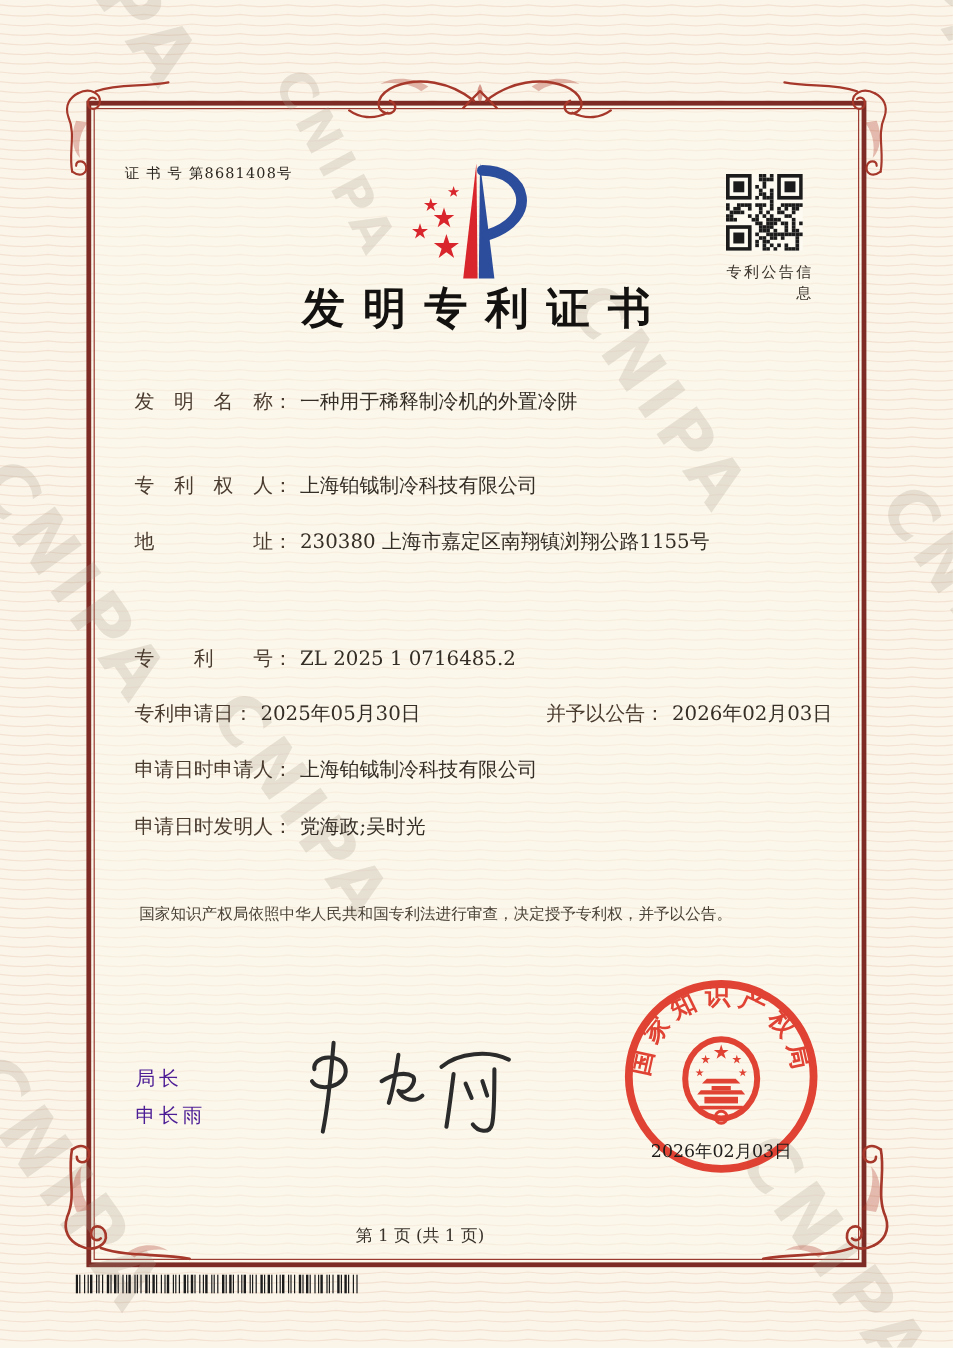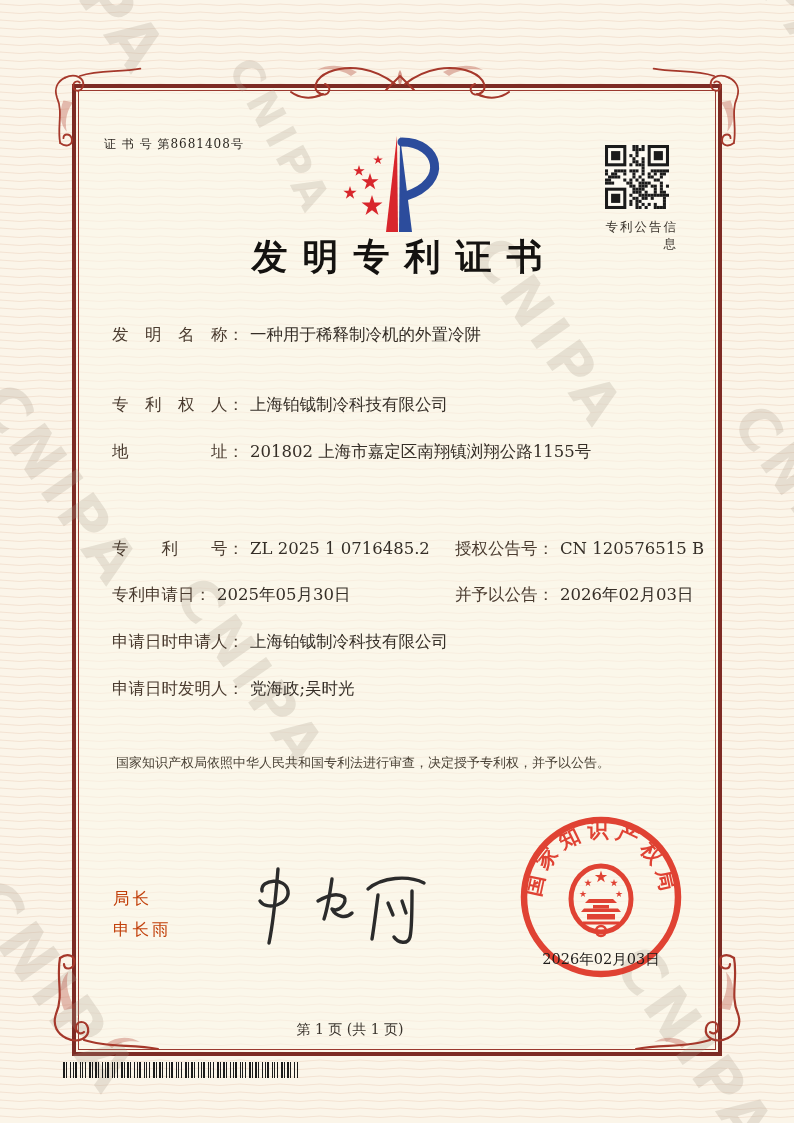--- a/index.html
+++ b/index.html
@@ -42,21 +42,21 @@
          font-weight:bold;color:#141210;letter-spacing:15px;text-indent:15px;}
   .f-row{font-size:16.5px;color:#3b332c;white-space:nowrap;left:112px;}
   .f-label{color:#4a3b2f;}
   .f-value{padding-left:6px;color:#352e27;}
   .col-r{left:455px;}
   #stmt{left:92px;top:750px;width:620px;font-size:13px;color:#4a4236;
         line-height:1.95;z-index:4;}
   #stmt p{margin:0;white-space:nowrap;}
   #stmt .l1{text-indent:24px;}
   #director{left:113px;top:883px;font-family:"DejaVu Sans", sans-serif;
-            font-size:16.5px;color:#c2410c;letter-spacing:3px;line-height:1.9;}
+            font-size:16.5px;color:#4c1d95;letter-spacing:3px;line-height:1.9;}
   #sig{left:240px;top:855px;}
   #seal{left:515px;top:811px;}
   #footer{left:0;top:1021px;width:700px;text-align:center;font-size:14px;color:#3a332c;}
   #barcode{left:63px;top:1062px;}
 </style>
 </head>
 <body>
 
 <div id="page">
 
@@ -294,27 +294,24 @@
 
   <div class="abs" id="title">发明专利证书</div>
 
   <div class="abs f-row" style="top:394px">
     <span class="f-label">专　利　权　人：</span><span class="f-value">上海铂钺制冷科技有限公司</span>
   </div>
   <div class="abs f-row" style="top:324px">
     <span class="f-label">发　明　名　称：</span><span class="f-value">一种用于稀释制冷机的外置冷阱</span>
   </div>
   <div class="abs f-row" style="top:441px">
-    <span class="f-label">地　　　　　址：</span><span class="f-value">201802 上海市嘉定区南翔镇浏翔公路1155号</span>
+    <span class="f-label">地　　　　　址：</span><span class="f-value">230380 上海市嘉定区南翔镇浏翔公路1155号</span>
   </div>
   <div class="abs f-row" style="top:538px">
     <span class="f-label">专　　利　　号：</span><span class="f-value">ZL 2025 1 0716485.2</span>
-  </div>
-  <div class="abs f-row col-r" style="top:538px">
-    <span class="f-label">授权公告号：</span><span class="f-value">CN 120576515 B</span>
   </div>
   <div class="abs f-row" style="top:584px">
     <span class="f-label">专利申请日：</span><span class="f-value">2025年05月30日</span>
   </div>
   <div class="abs f-row col-r" style="top:584px">
     <span class="f-label">并予以公告：</span><span class="f-value">2026年02月03日</span>
   </div>
   <div class="abs f-row" style="top:631px">
     <span class="f-label">申请日时申请人：</span><span class="f-value">上海铂钺制冷科技有限公司</span>
   </div>

